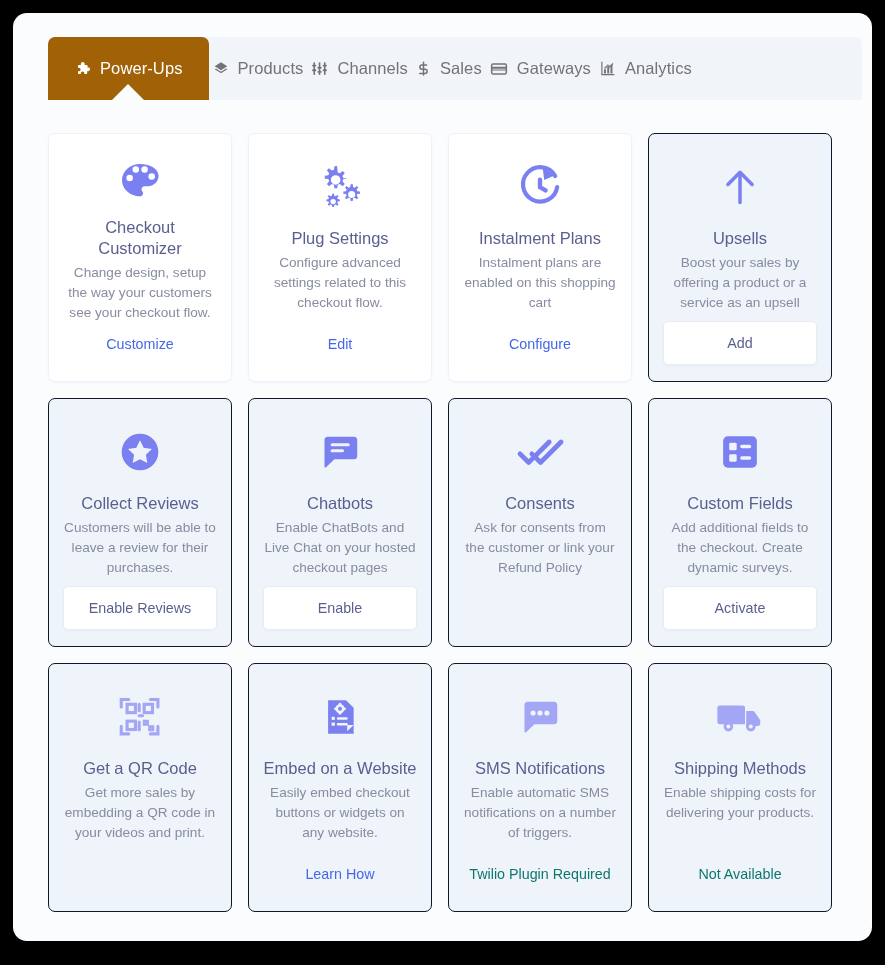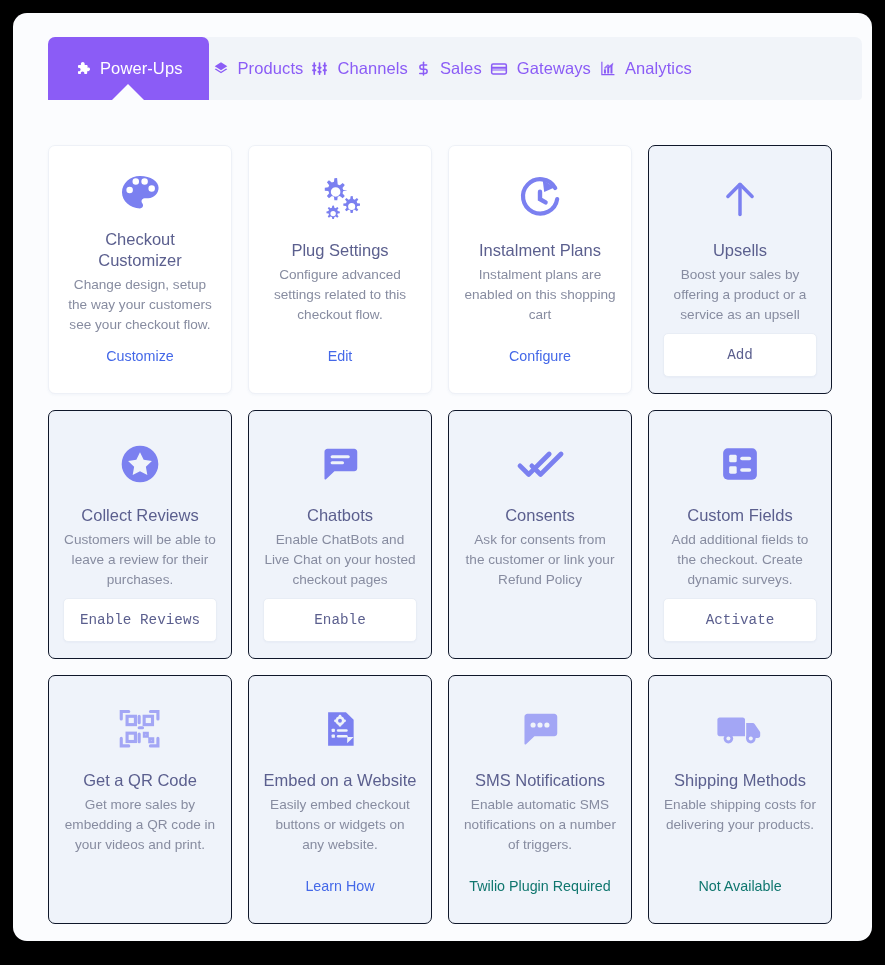--- a/index.html
+++ b/index.html
@@ -35,31 +35,31 @@
     border-radius: 7px 7px 4px 4px;
     display: flex;
     align-items: stretch;
   }
 
   .nav-tab {
     display: flex;
     align-items: center;
     gap: 9px;
     padding: 0 4px;
-    color: #8b5cf6;
+    color: #737373;
     font-size: 16.5px;
     letter-spacing: .1px;
     cursor: pointer;
     position: relative;
     user-select: none;
   }
   .nav-tab:first-child { padding: 0 26px; }
 
   .nav-tab.active {
-    background: #8b5cf6;
+    background: #a16207;
     color: #ffffff;
     border-radius: 7px 7px 0 0;
   }
   
   .nav-tab.active::after {
     content: "";
     position: absolute;
     left: 50%;
     bottom: -1px;
     transform: translateX(-50%);
@@ -69,21 +69,21 @@
     border-bottom: 17px solid #fbfcfe;
   }
 
   .nav-tab .ico { display: flex; align-items: center; flex: 0 0 auto; }
   .nav-tab .ico svg { display: block; }
 
   
   .card-grid {
     position: absolute;
     left: 35px;
-    top: 132px;
+    top: 120px;
     width: 814px;
     display: grid;
     grid-template-columns: repeat(4, 184px);
     grid-auto-rows: 249px;
     column-gap: 16px;
     row-gap: 16px;
   }
 
   .card {
     border-radius: 7px;
@@ -136,21 +136,21 @@
 
   .btn {
     display: block;
     width: 160px;
     padding: 13px 0;
     background: #ffffff;
     border: 1px solid #e8edf5;
     border-radius: 5px;
     color: #5b5f8e;
     font-size: 14.3px;
-    font-family: Liberation Mono, monospace;
+    font-family: Liberation Sans, sans-serif;
     cursor: pointer;
     box-shadow: 0 1px 2px rgba(120,140,180,.06);
   }
 
   .link {
     color: #4468e8;
     font-size: 14.3px;
     text-decoration: none;
     cursor: pointer;
     padding: 13px 0;

